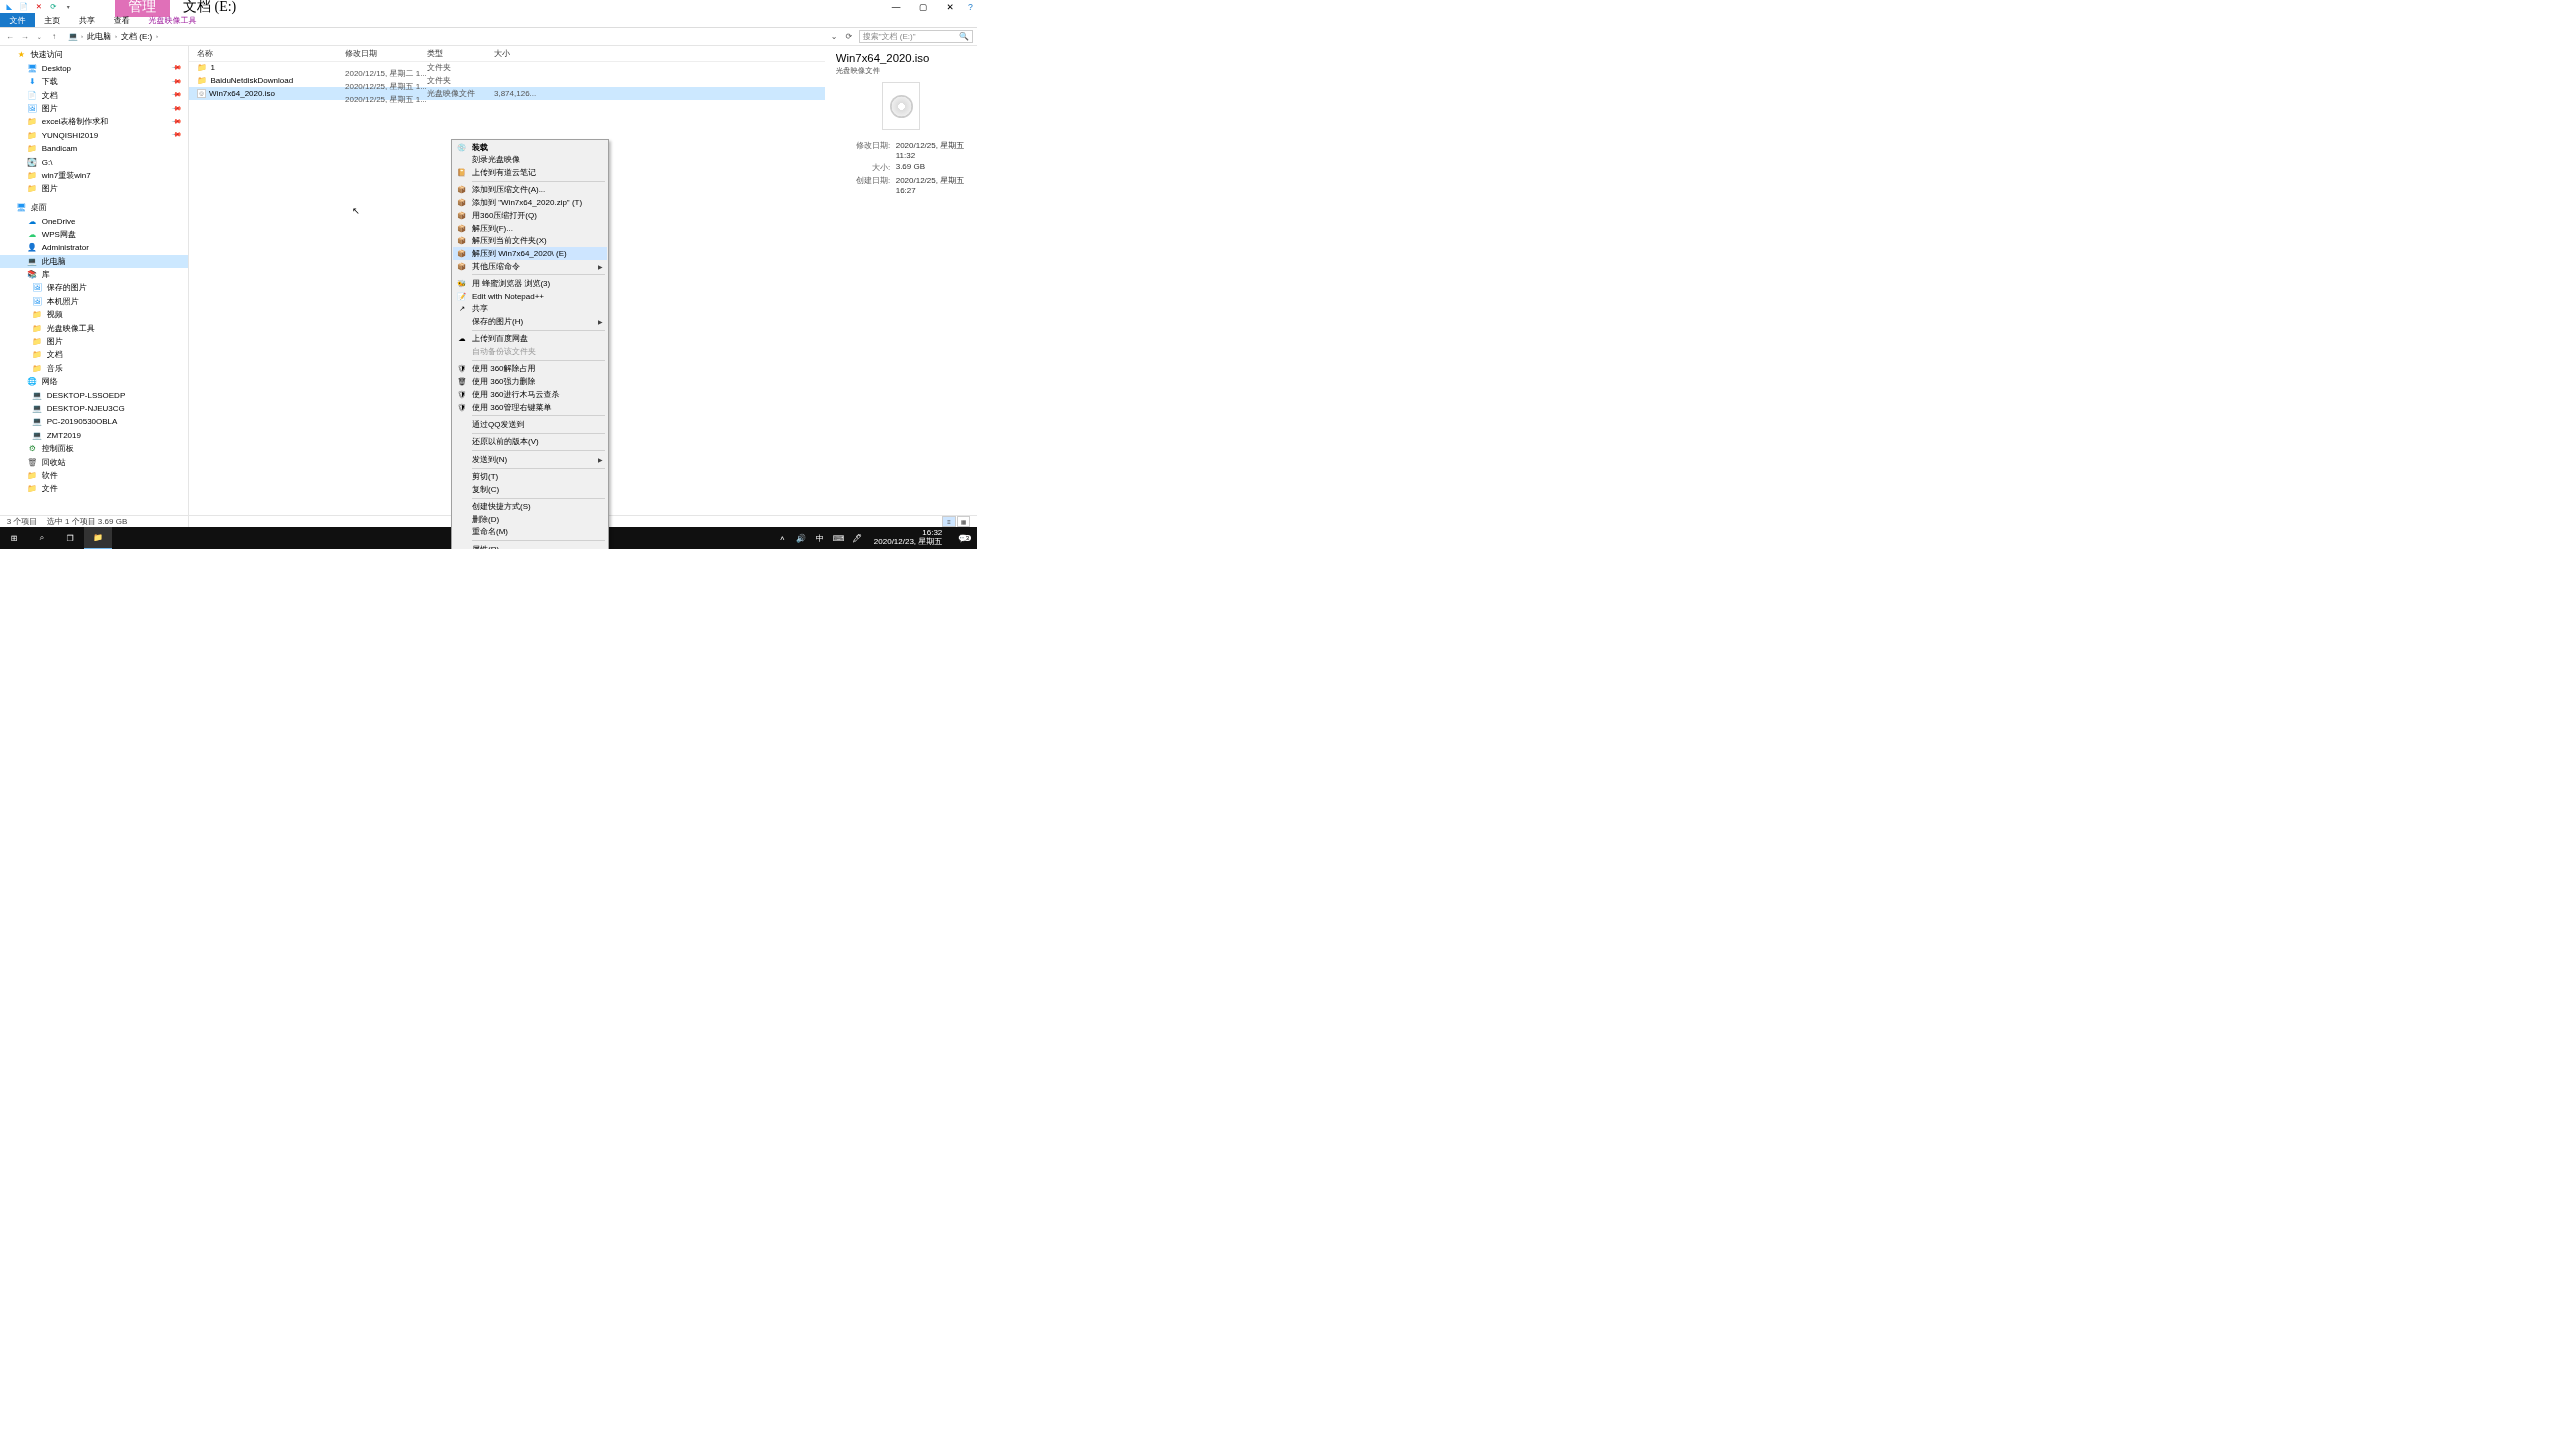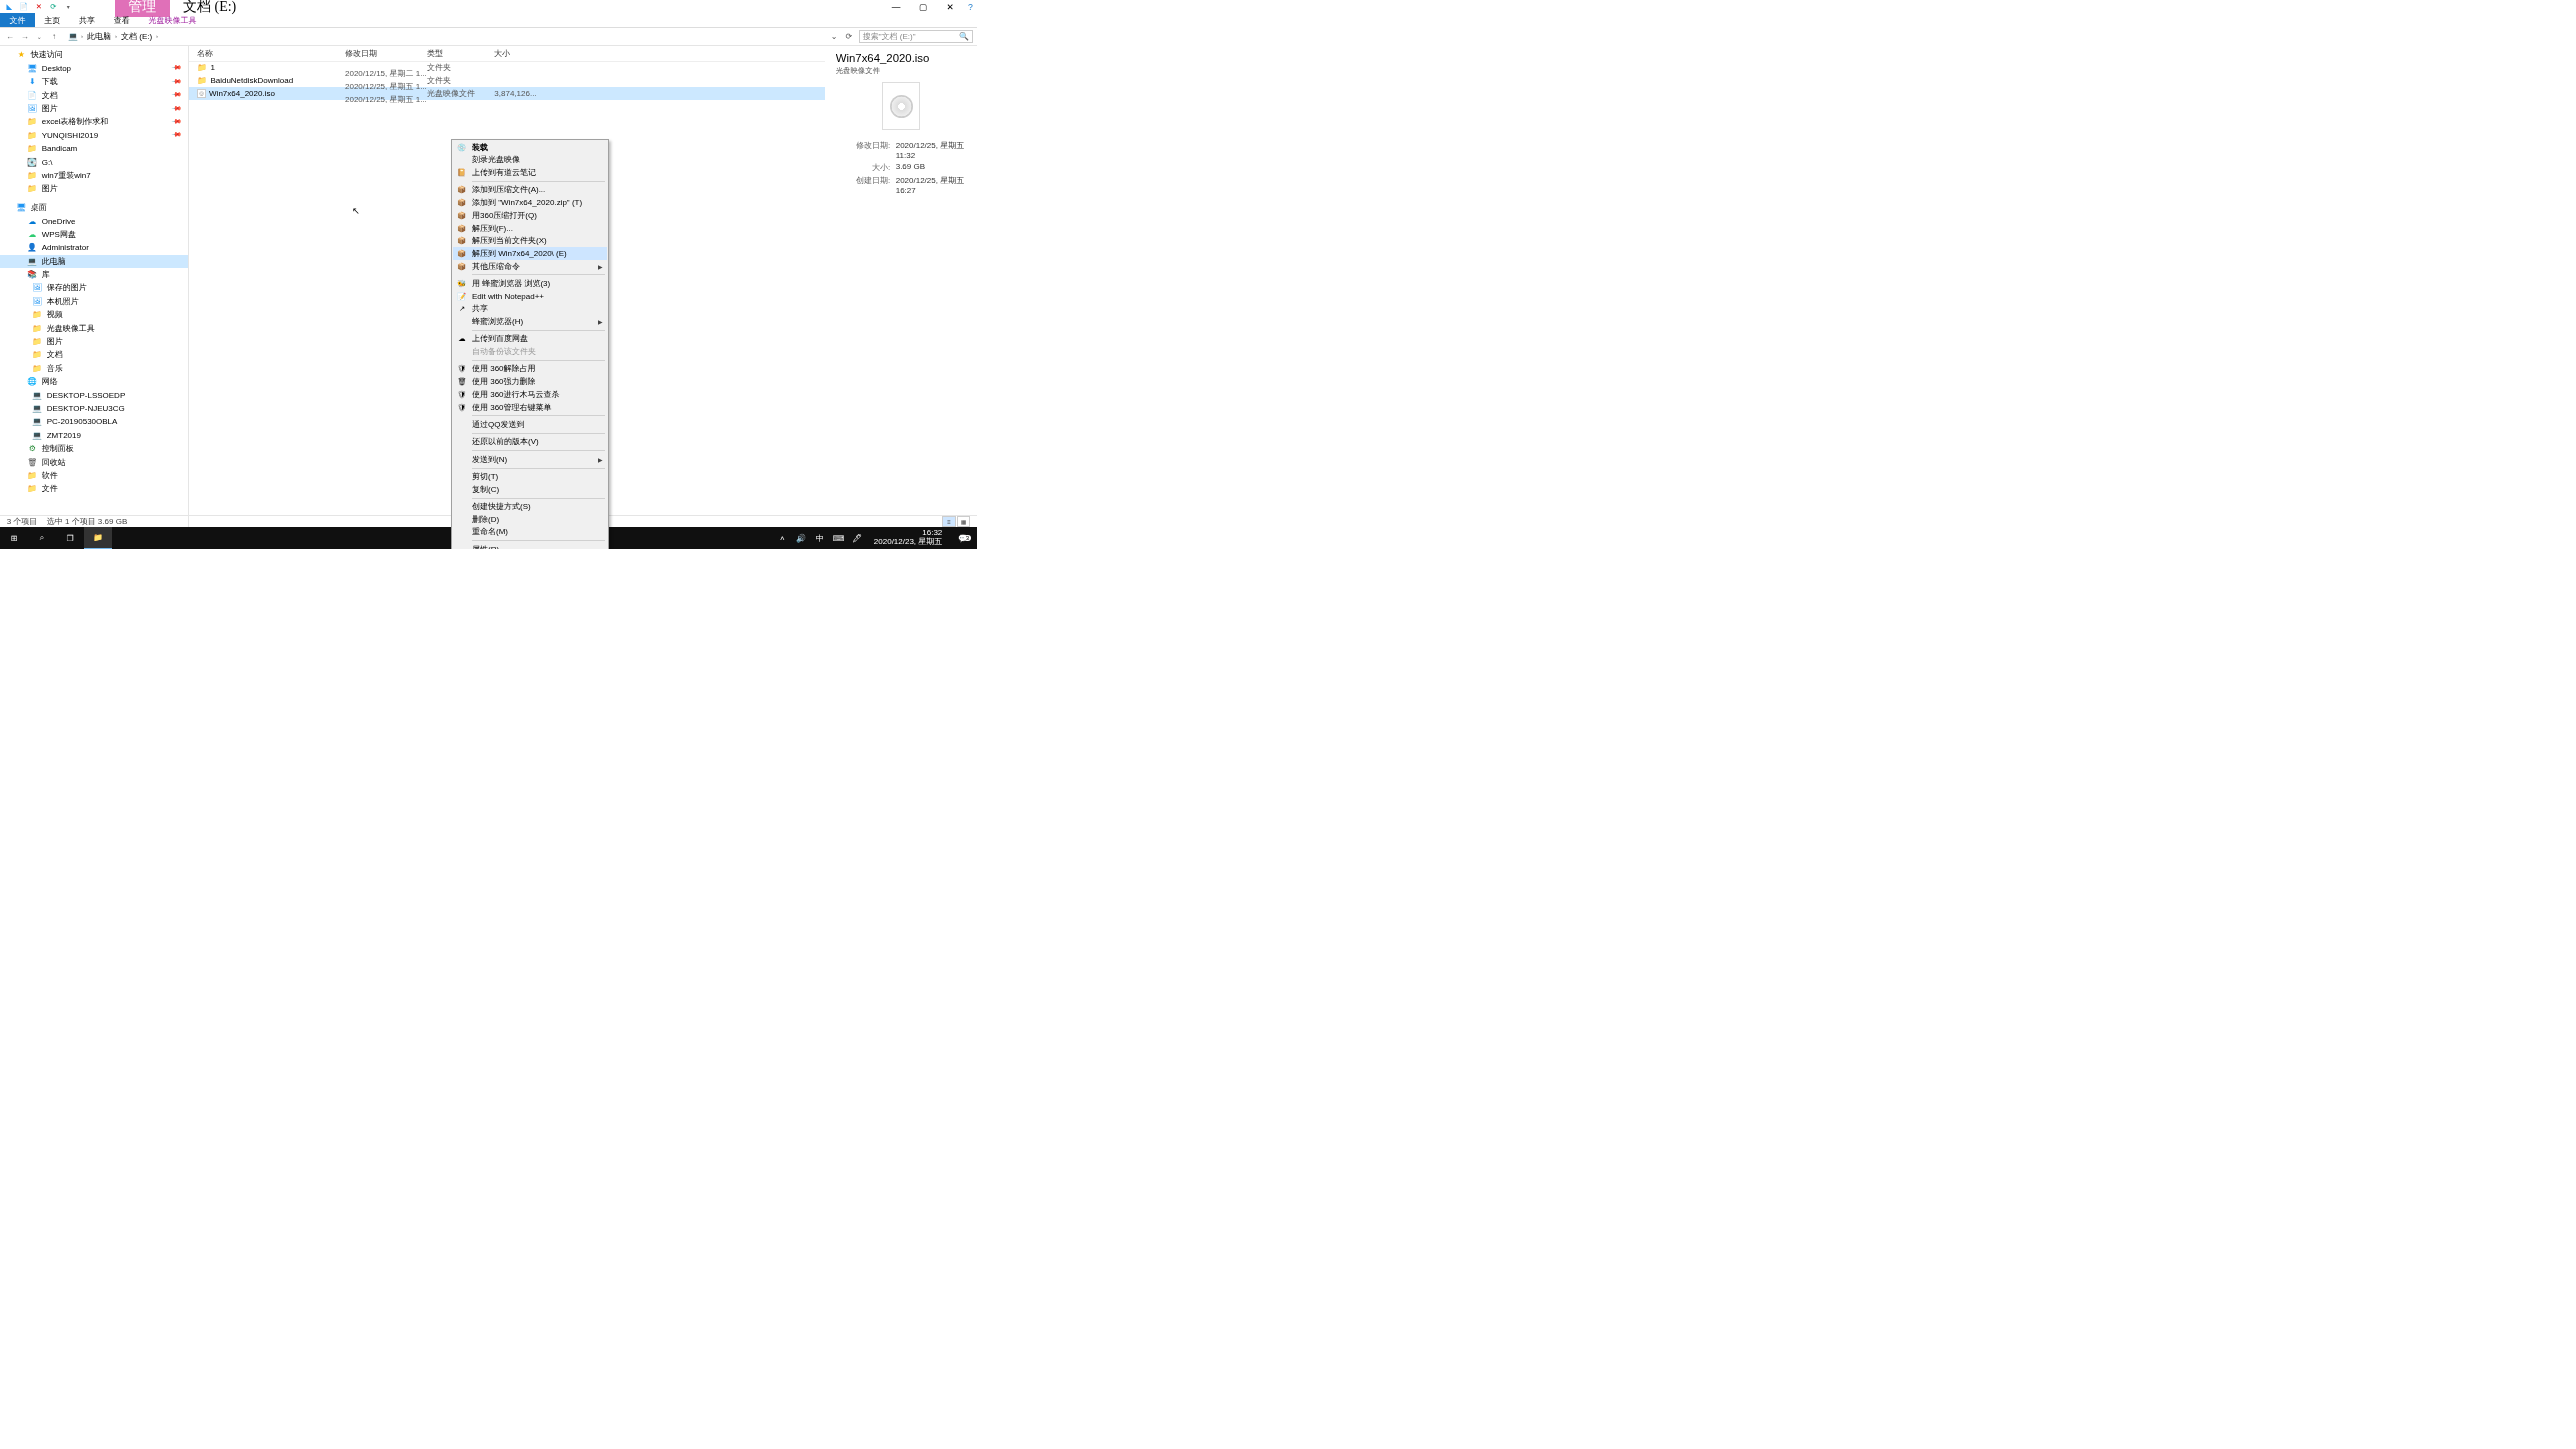--- a/index.html
+++ b/index.html
@@ -60,21 +60,21 @@
 .listarea { flex: 1; position: relative; }
 .list-head { display: flex; height: 16px; align-items: center; border-bottom: 0.7px solid #eee; padding-left: 8px; color:#333;}
 .col-name { width: 148px; }
 .col-date { width: 82px; }
 .col-type { width: 67px; }
 .col-size { width: 47px; text-align:left;}
 .list-row { display: flex; height: 12.7px; align-items: center; padding-left: 8px; }
 .list-row .cell-name { width: 148px; display:flex; align-items:center; gap:2.7px;}
 .list-row .cell-date { width: 82px; color:#555;margin-top:12px;}
 .list-row .cell-type { width: 67px; color:#555;}
-.list-row .cell-size { width: 47px; color:#555; text-align:center; padding-right:4px;}
+.list-row .cell-size { width: 47px; color:#555; text-align:left; padding-right:4px;}
 .list-row.selected { background: #CCE8FF; }
 .f-ico{ width:10.7px; height:10.7px; display:inline-flex; align-items:center; justify-content:center;}
 .f-folder{color:#FFC24B;}
 .f-iso{color:#888; background:#fff; border:0.7px solid #ccc; width:9.4px; height:9.4px; font-size:5.4px;}
 
 
 .details { width: 152px; padding: 6.7px 10.7px; }
 .det-title { font-size: 11.4px; margin-bottom: 1.3px; overflow:hidden; white-space:nowrap; }
 .det-sub { font-size: 7.4px; color: #555; margin-bottom: 6.7px; }
 .det-thumb { width: 38px; height: 48px; border: 0.7px solid #ddd; margin: 4px auto 9.4px; display:flex; align-items:center; justify-content:center;}
@@ -395,21 +395,21 @@
         <div class="ctx-item">
           <span class="ctx-ico">📝</span>
           <span>Edit with Notepad++</span>
         </div>
         <div class="ctx-item">
           <span class="ctx-ico">↗</span>
           <span>共享</span>
         </div>
         <div class="ctx-item">
           <span class="ctx-ico"></span>
-          <span>蜂蜜浏览器(H)</span>
+          <span>保存的图片(H)</span>
           <span class="ctx-arrow">▶</span>
         </div>
         <div class="ctx-sep"></div>
         <div class="ctx-item">
           <span class="ctx-ico">☁</span>
           <span>上传到百度网盘</span>
         </div>
         <div class="ctx-item disabled">
           <span class="ctx-ico"></span>
           <span>自动备份该文件夹</span>

